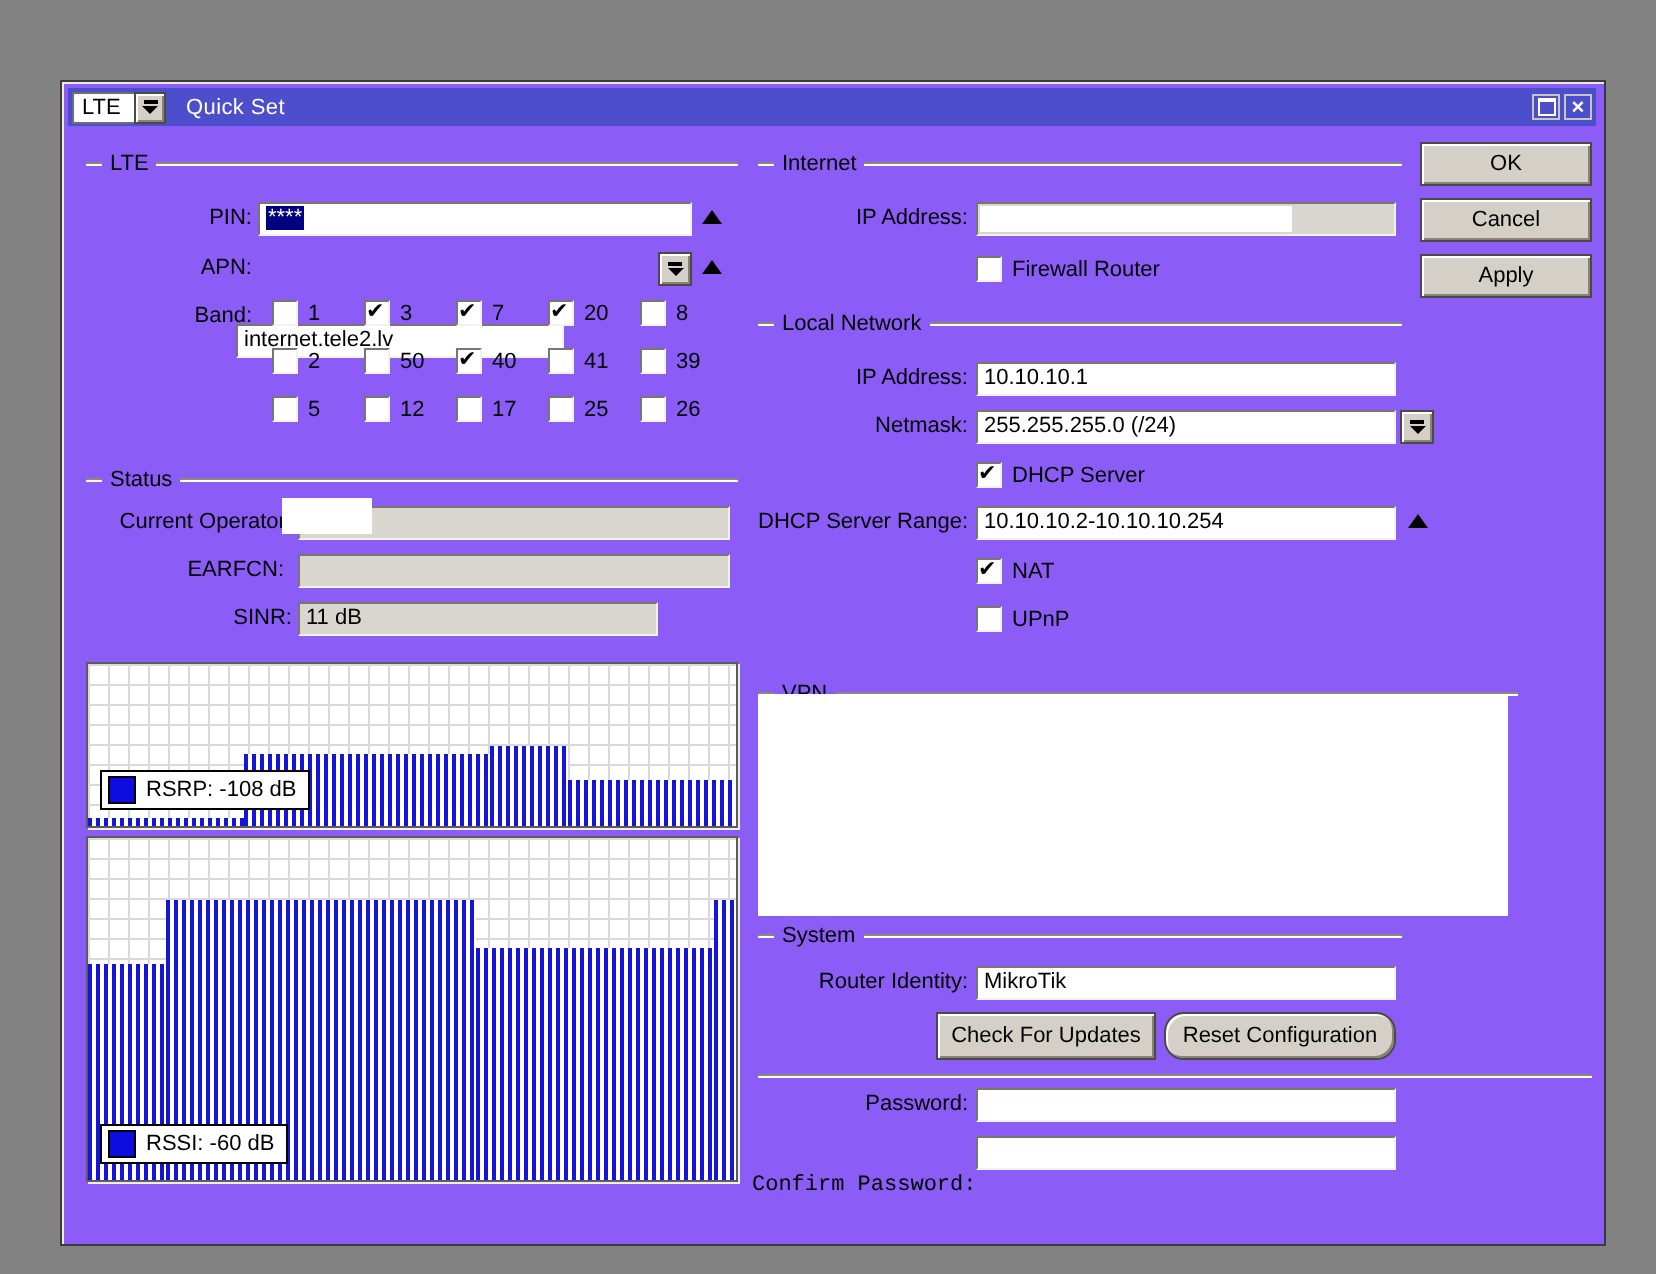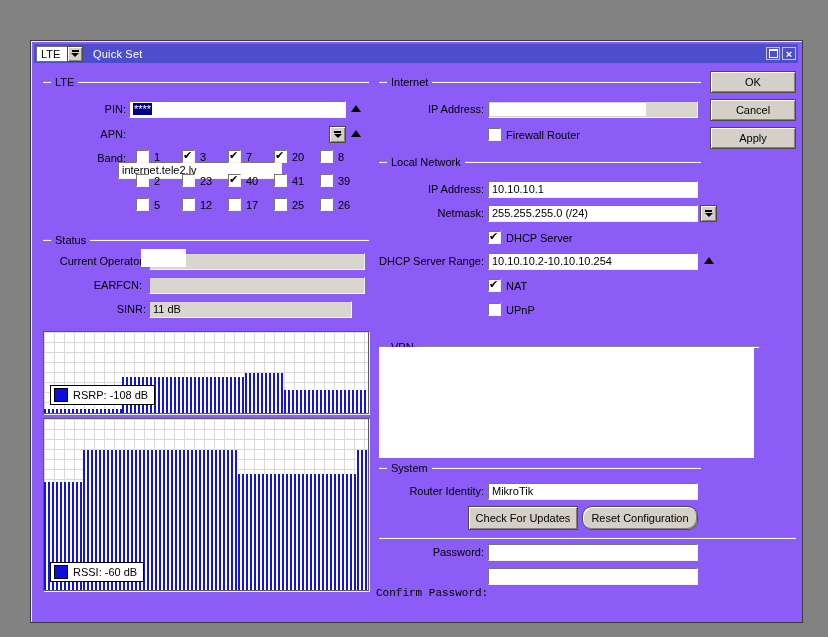--- a/index.html
+++ b/index.html
@@ -150,21 +150,21 @@
             <span>8</span>
           </span>
         </div>
         <div class="band-row" style="top: 24px;">
           <span class="band-cell">
             <span class="cb"></span>
             <span>2</span>
           </span>
           <span class="band-cell">
             <span class="cb"></span>
-            <span>23</span>
+            <span>50</span>
           </span>
           <span class="band-cell">
             <span class="cb checked"></span>
             <span>40</span>
           </span>
           <span class="band-cell">
             <span class="cb"></span>
             <span>41</span>
           </span>
           <span class="band-cell">
@@ -203,21 +203,21 @@
     </div>
 
     <span class="lbl" style="left:14px;top:214px;width:101px;">Current Operator:</span>
     <div class="fld ro" style="left:118px;top:212px;width:216px;"></div>
     <div class="whitebox" style="left:110px;top:208px;width:45px;height:18px;"></div>
 
     <span class="lbl" style="left:10px;top:238px;width:101px;">EARFCN:</span>
     <div class="fld ro" style="left:118px;top:236px;width:216px;"></div>
 
     <span class="lbl" style="left:14px;top:262px;width:101px;text-align:right;">SINR:</span>
-    <div class="fld ro" style="left:118px;top:260px;width:203px;">11 dB</div>
+    <div class="fld ro" style="left:118px;top:260px;width:180px;">11 dB</div>
 
     <div class="chart" style="left:12px;top:290px;width:324px;height:81px;">
       <div class="legend">
         <span class="swatch"></span>
         <span>RSRP:  -108 dB</span>
       </div>
     <div class="seg" style="left: 0%; width: 24%; height: 5%;"></div>
         <div class="seg" style="left: 24%; width: 38%; height: 45%;"></div>
         <div class="seg" style="left: 62%; width: 12%; height: 50%;"></div>
         <div class="seg" style="left: 74%; width: 26%; height: 29%;"></div>

